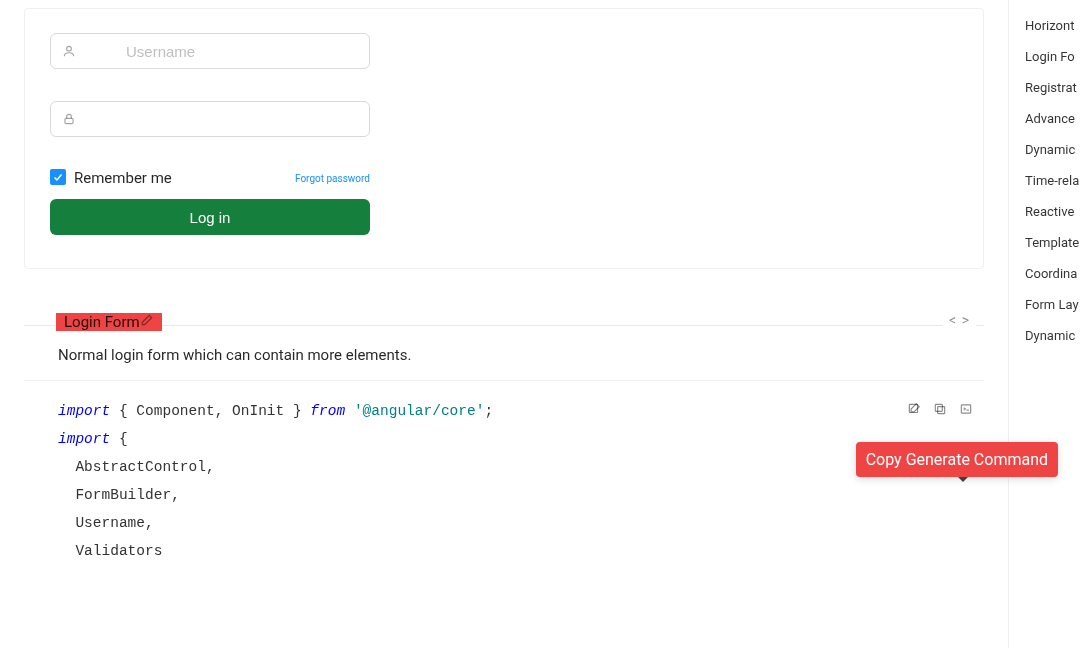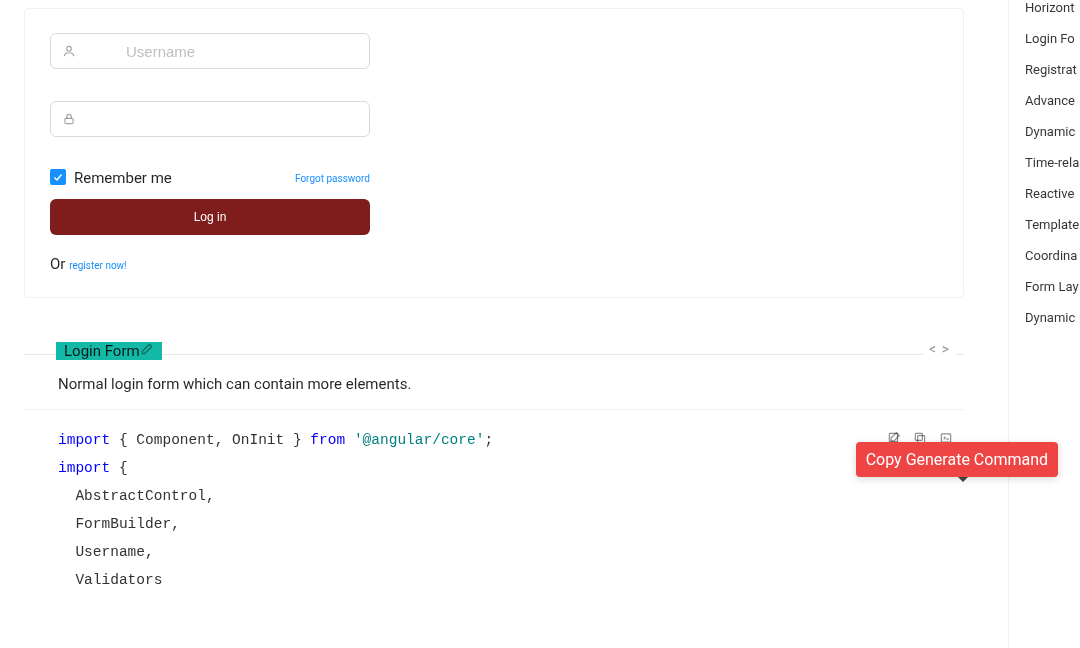--- a/index.html
+++ b/index.html
@@ -84,42 +84,42 @@
     justify-content: center;
     color: #fff;
   }
   .link { color: #1890ff; text-decoration: none; cursor: pointer; font-size: 10px; }
   .btn-primary {
     display: block;
     width: 100%;
     height: 36px;
     border: none;
     border-radius: 6px;
-    background: #7f1d1d;
+    background: #15803d;
     color: #fff;
-    font-size: 12px;
+    font-size: 15px;
     cursor: pointer;
-    margin-bottom: 20px;
+    margin-bottom: 9px;
   }
   .or-line { font-size: 15px; color: rgba(0,0,0,0.85); }
 
   .section {
     margin-top: 56px;
     margin-right: 24px;
     position: relative;
   }
   .section-border-top {
     border-top: 1px solid #e8e8e8;
     position: relative;
   }
   .section-border-top .legend {
     position: absolute;
     top: -13px;
     left: 32px;
-    background: #14b8a6;
+    background: #ef4444;
     padding: 0 8px;
     font-size: 15px;
     color: rgba(0,0,0,0.85);
     display: flex;
     align-items: center;
   }
   .legend .edit-icon { color: rgba(0,0,0,0.45); cursor: pointer; }
   .section-desc {
     padding: 20px 34px 16px 34px;
     font-size: 15px;
@@ -155,21 +155,21 @@
     cursor: pointer; width: 16px; height: 16px;
     display: inline-flex; align-items: center; justify-content: center;
   }
   pre {
     font-family: SFMono-Regular, Menlo, Consolas, "Liberation Mono", monospace;
     font-size: 14.5px;
     line-height: 28px;
     white-space: pre;
     color: #333;
   }
-  .tok-kw { color: #0000ff; }
+  .tok-kw { color: #0000ff; font-style: italic; }
   .tok-str { color: #008080; }
   .tok-punct { color: #333; }
   .tok-id { color: #333; }
 
   .tooltip {
     position: absolute;
     background: #ef4444;
     color: #fff;
     font-size: 16px;
     padding: 8px 10px;
@@ -186,23 +186,23 @@
     bottom: -5px;
     border-left: 5px solid transparent;
     border-right: 5px solid transparent;
     border-top: 5px solid #404040;
   }
 
   .toc {
     width: 72px;
     border-left: 1px solid #f0f0f0;
     padding-left: 16px;
+    padding-top: 18px;
     overflow: hidden;
     flex-shrink: 0;
-    margin-left: 20px;
   }
   .toc a {
     display: block;
     font-size: 13px;
     color: rgba(0,0,0,0.8);
     margin-bottom: 16px;
     white-space: nowrap;
     text-decoration: none;
     cursor: pointer;
   }
@@ -247,23 +247,20 @@
                   <polyline points="5 13 10 18 19 7"></polyline>
                 </svg>
               </span>
               <span>Remember me</span>
             </label>
             <a class="link">Forgot password</a>
           </div>
 
           <button class="btn-primary">Log in</button>
 
-          <div class="or-line">
-            <span>Or </span><a class="link">register now!</a>
-          </div>
 
         </div>
       </div>
     </div>
 
     <div class="section">
       <div class="section-border-top">
         <div class="legend">
           <span>Login Form</span>
           <span class="edit-icon">

